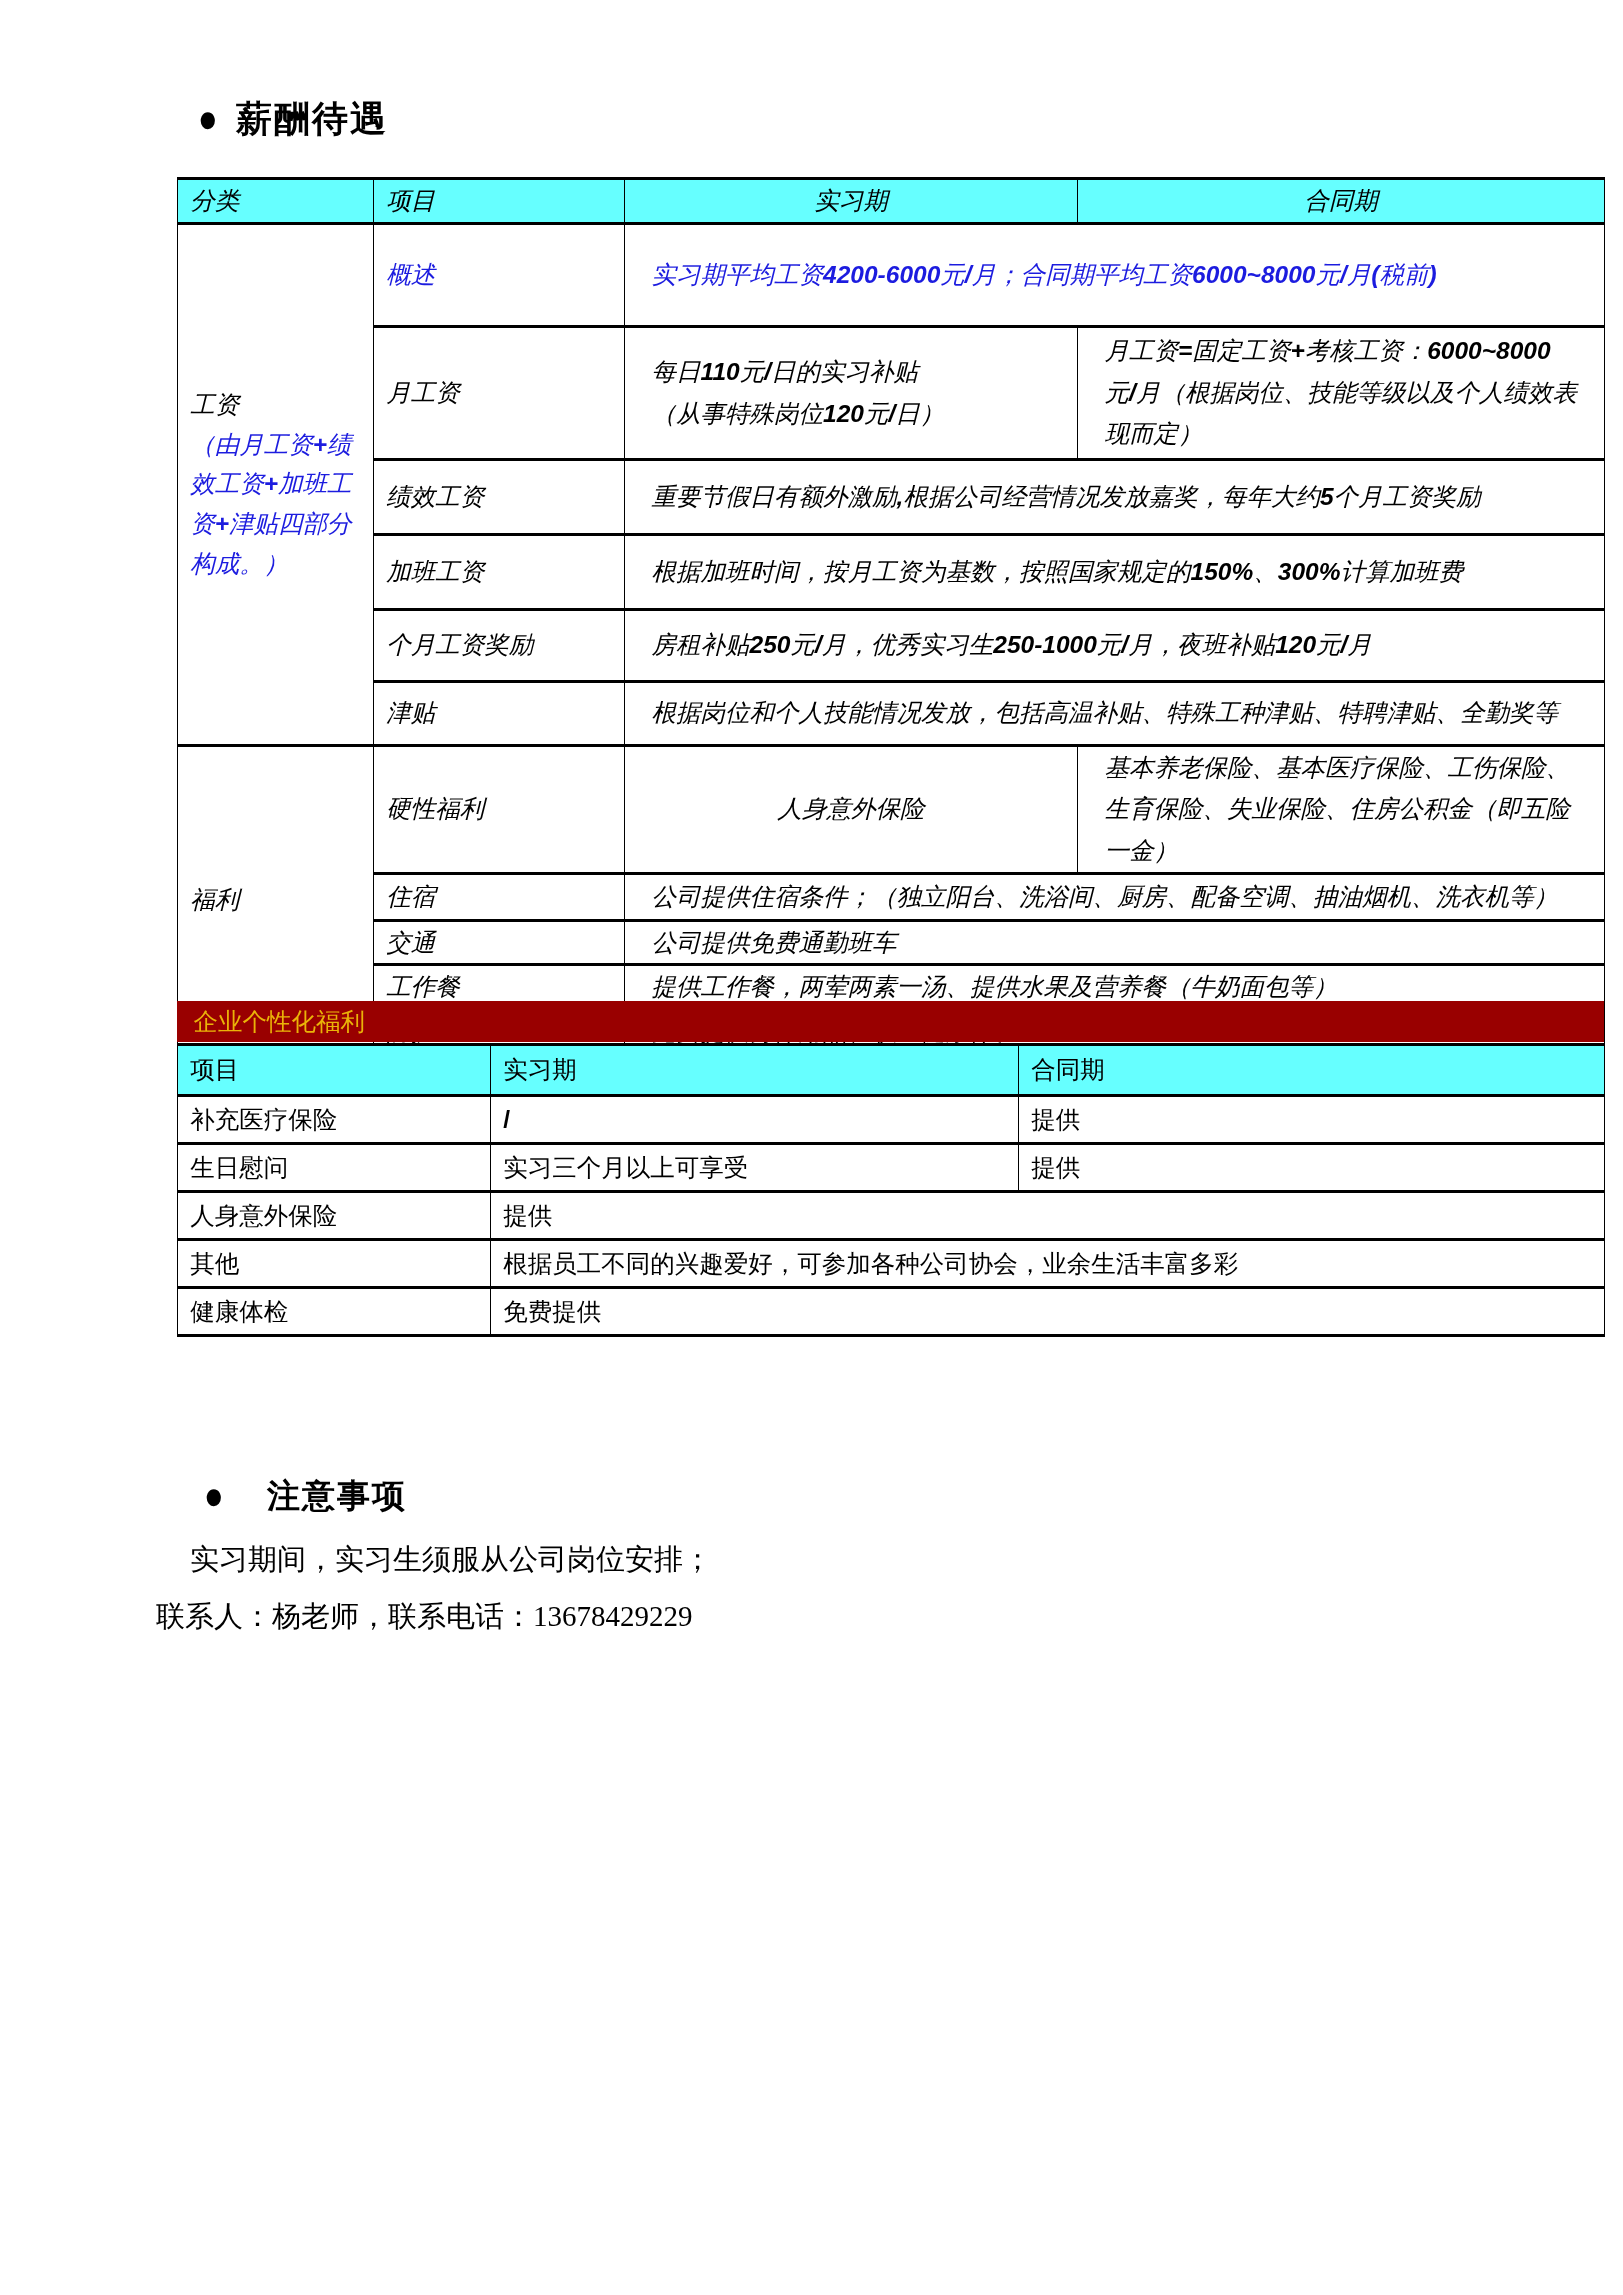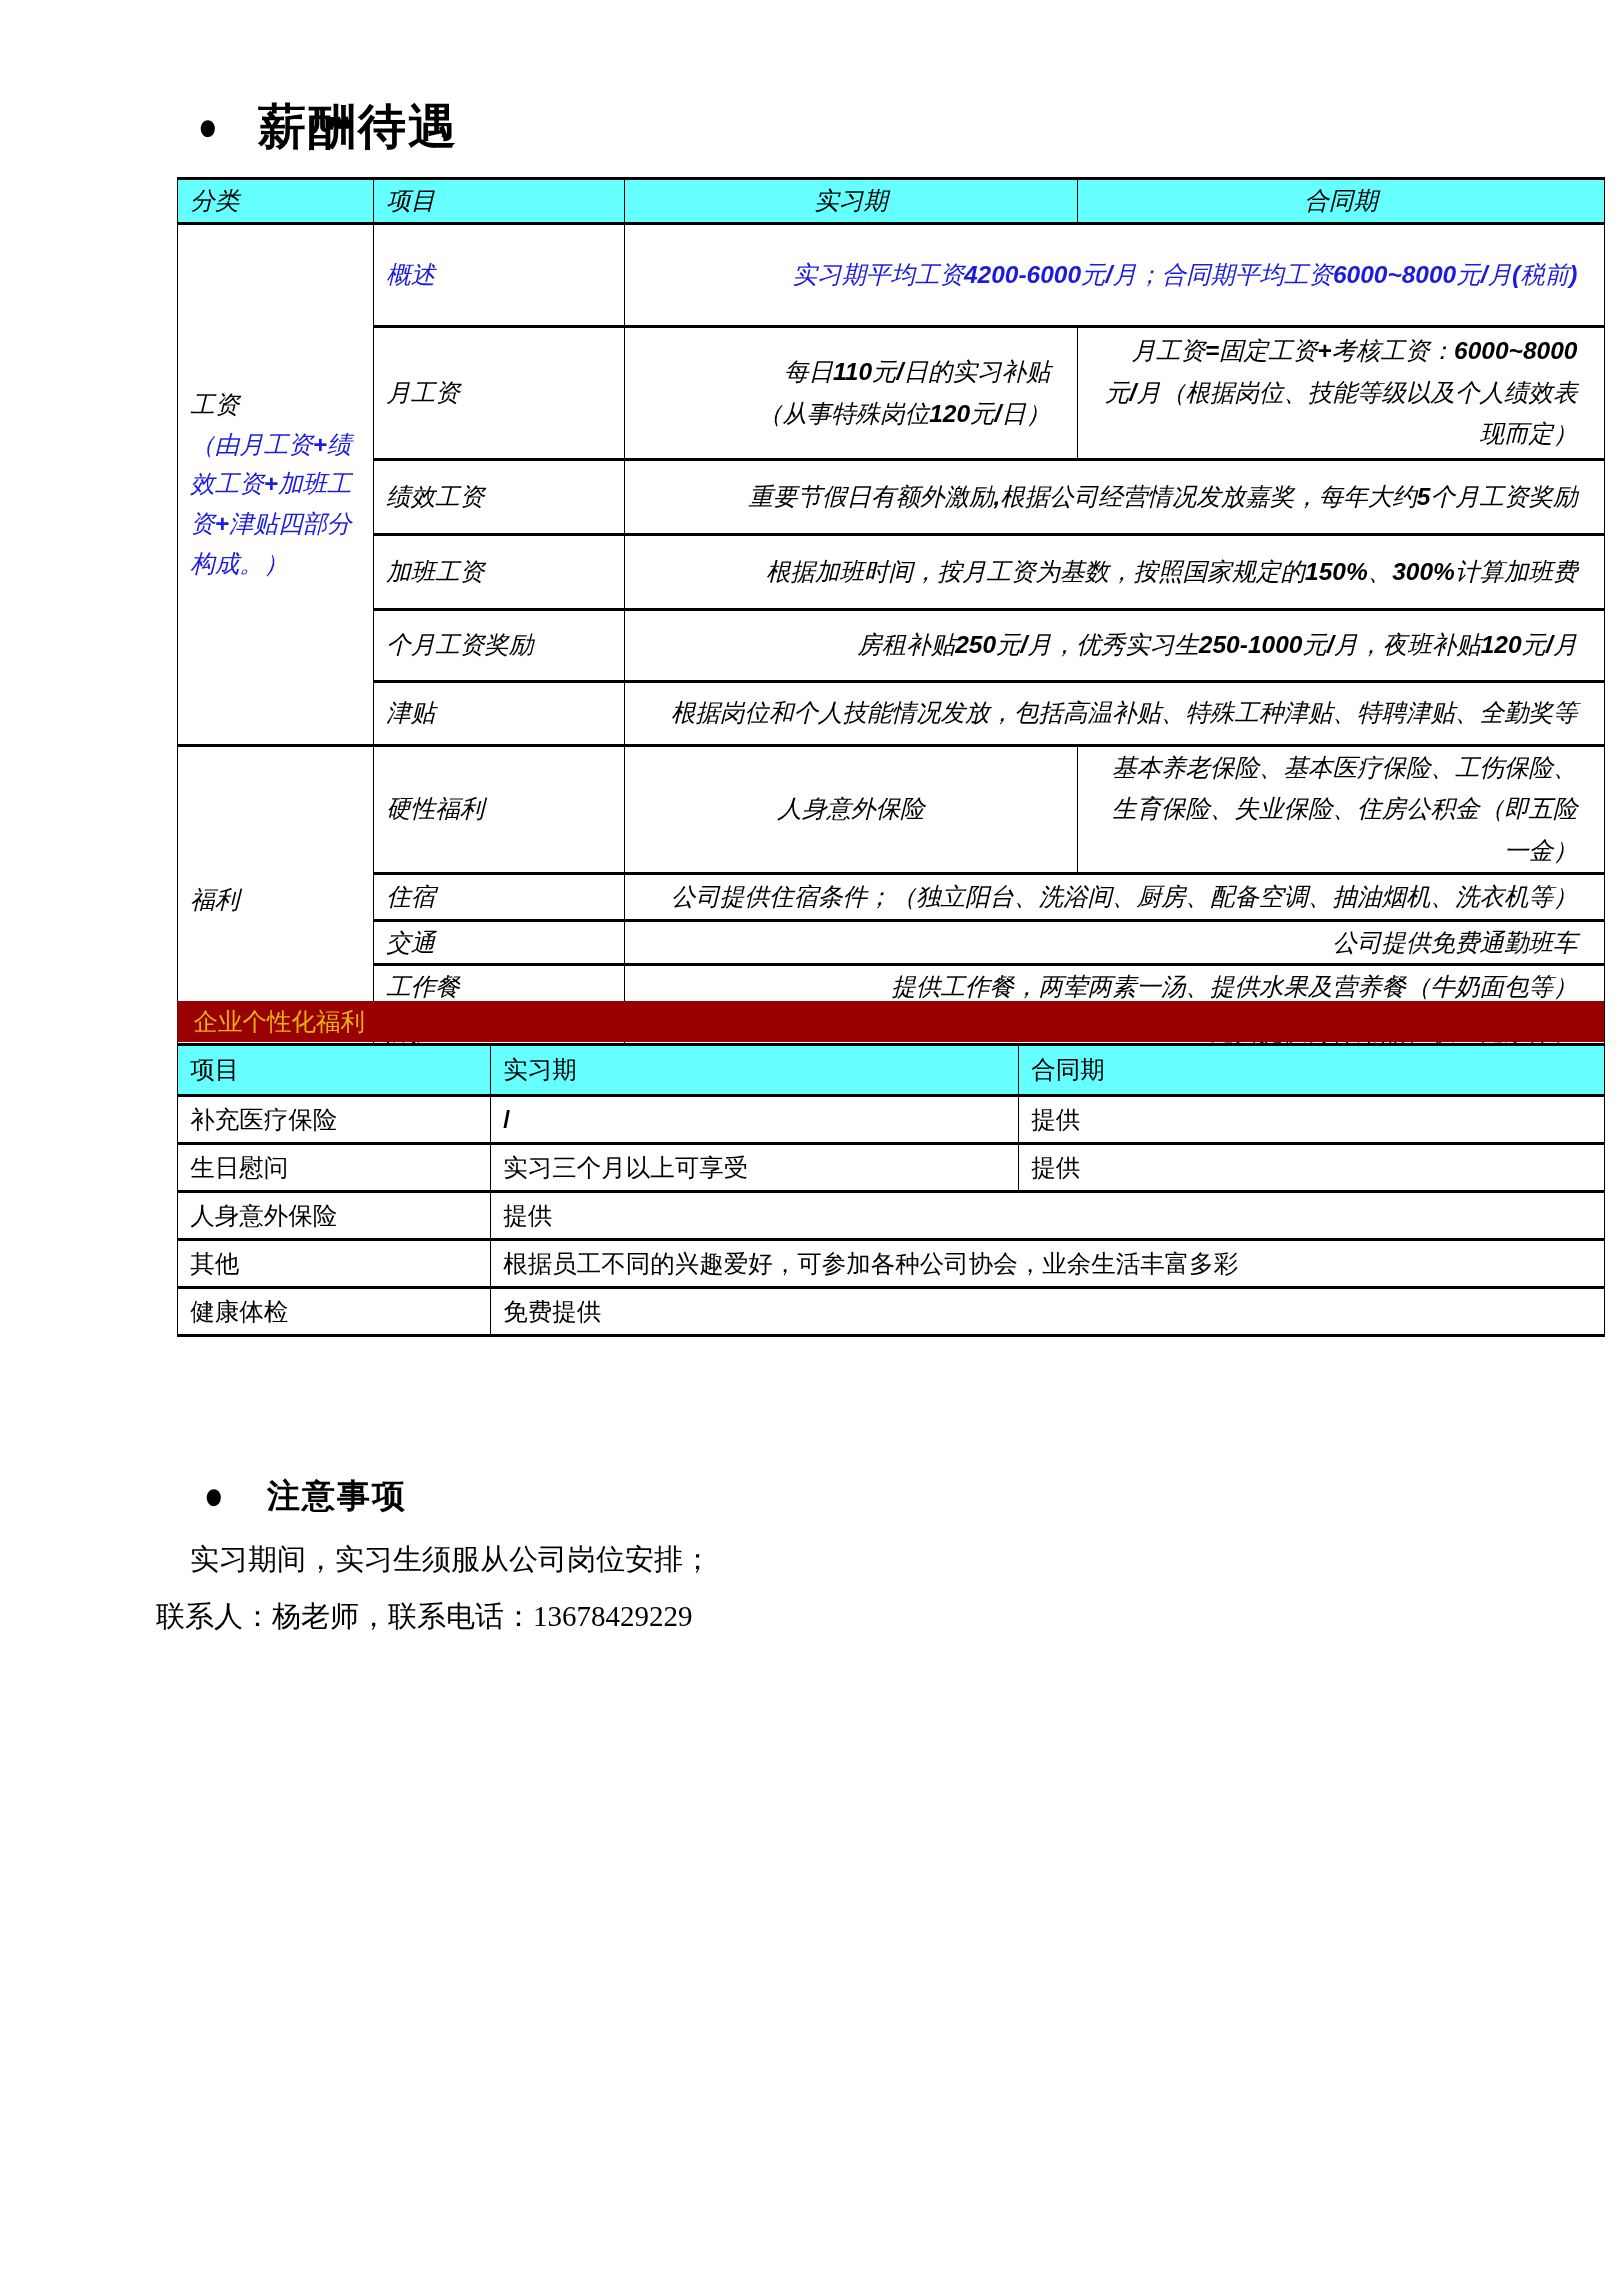--- a/index.html
+++ b/index.html
@@ -12,36 +12,36 @@
     width:1624px;height:2295px;background:#ffffff;position:relative;
     font-family:"Liberation Serif","DejaVu Serif",serif;color:#000;
   }
   .page{position:absolute;left:0;top:0;width:1624px;height:2295px;overflow:hidden;}
 
   
   .title-block{position:absolute;display:flex;align-items:center;}
   .bullet{font-size:33px;line-height:1;transform:scaleY(1.2);}
   .title-text{font-weight:bold;letter-spacing:2px;}
   #main-title{left:198px;top:95px;}
-  #main-title .title-text{font-size:48px;margin-left:40px;font-family:Liberation Mono, monospace;}
+  #main-title .title-text{font-size:36px;margin-left:18px;font-family:Liberation Mono, monospace;}
   #notes-title{left:204px;top:1474px;}
   #notes-title .title-text{font-size:33px;margin-left:43px;}
 
   
   table{border-collapse:collapse;table-layout:fixed;}
   td{
     border:1.5px solid #000;border-top-width:3.1px;border-bottom-width:3.1px;
     padding:0 12.3px;vertical-align:middle;line-height:1.7;font-size:24.5px;
     overflow:hidden;
   }
   .t1{position:absolute;left:177px;top:177px;width:1427px;font-style:italic;}
   .t2{position:absolute;left:177px;top:1043px;width:1427px;}
   .hdr{background:var(--cyan);}
   .c{text-align:center;}
-  .pc{padding:0 26.6px;text-align:right;}
+  .pc{padding:0 26.6px;}
   .blue{color:var(--blue);}
   .cat{padding:0 12.3px;line-height:1.62;}
   .pre{white-space:pre-line;margin-top:44px;}
   .as{font-family:"Liberation Sans","DejaVu Sans",sans-serif;font-weight:bold;}
 
   
   .band{
     position:absolute;left:177px;top:1001px;width:1427px;height:41px;
     background:var(--band);color:#eab308;display:flex;align-items:center;
     padding-left:16.4px;box-sizing:border-box;font-size:24.5px;

